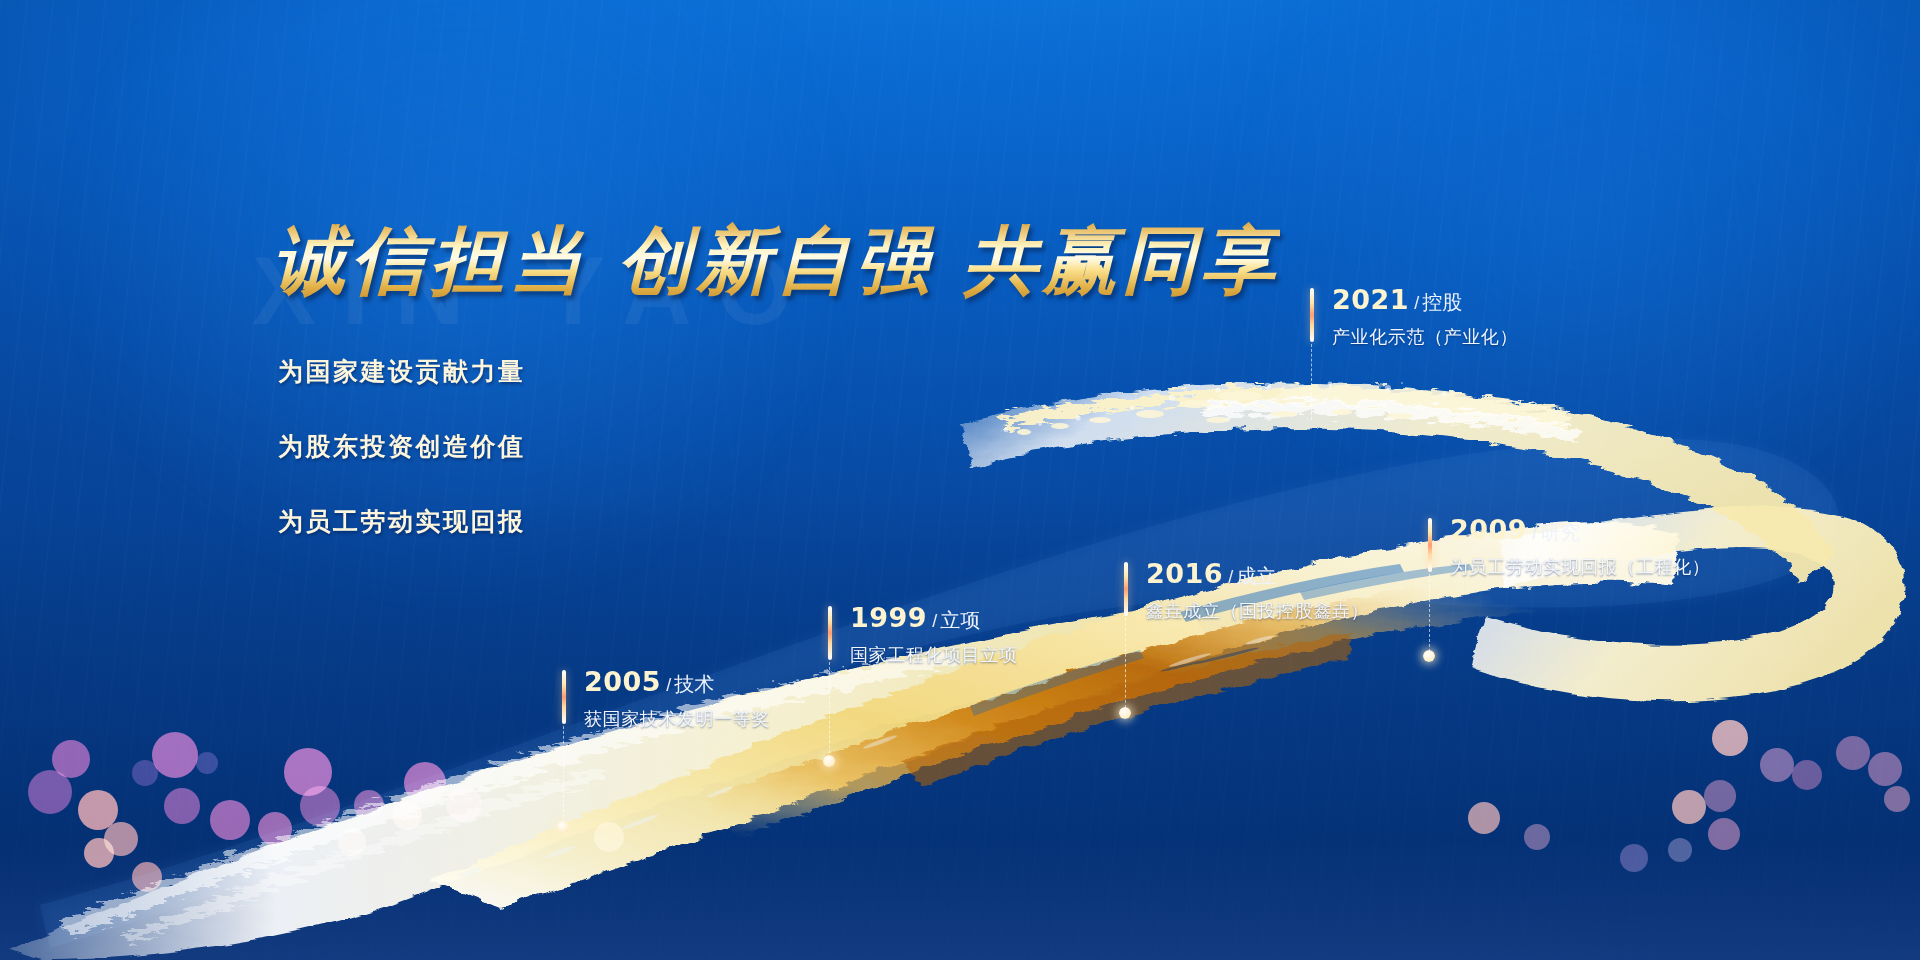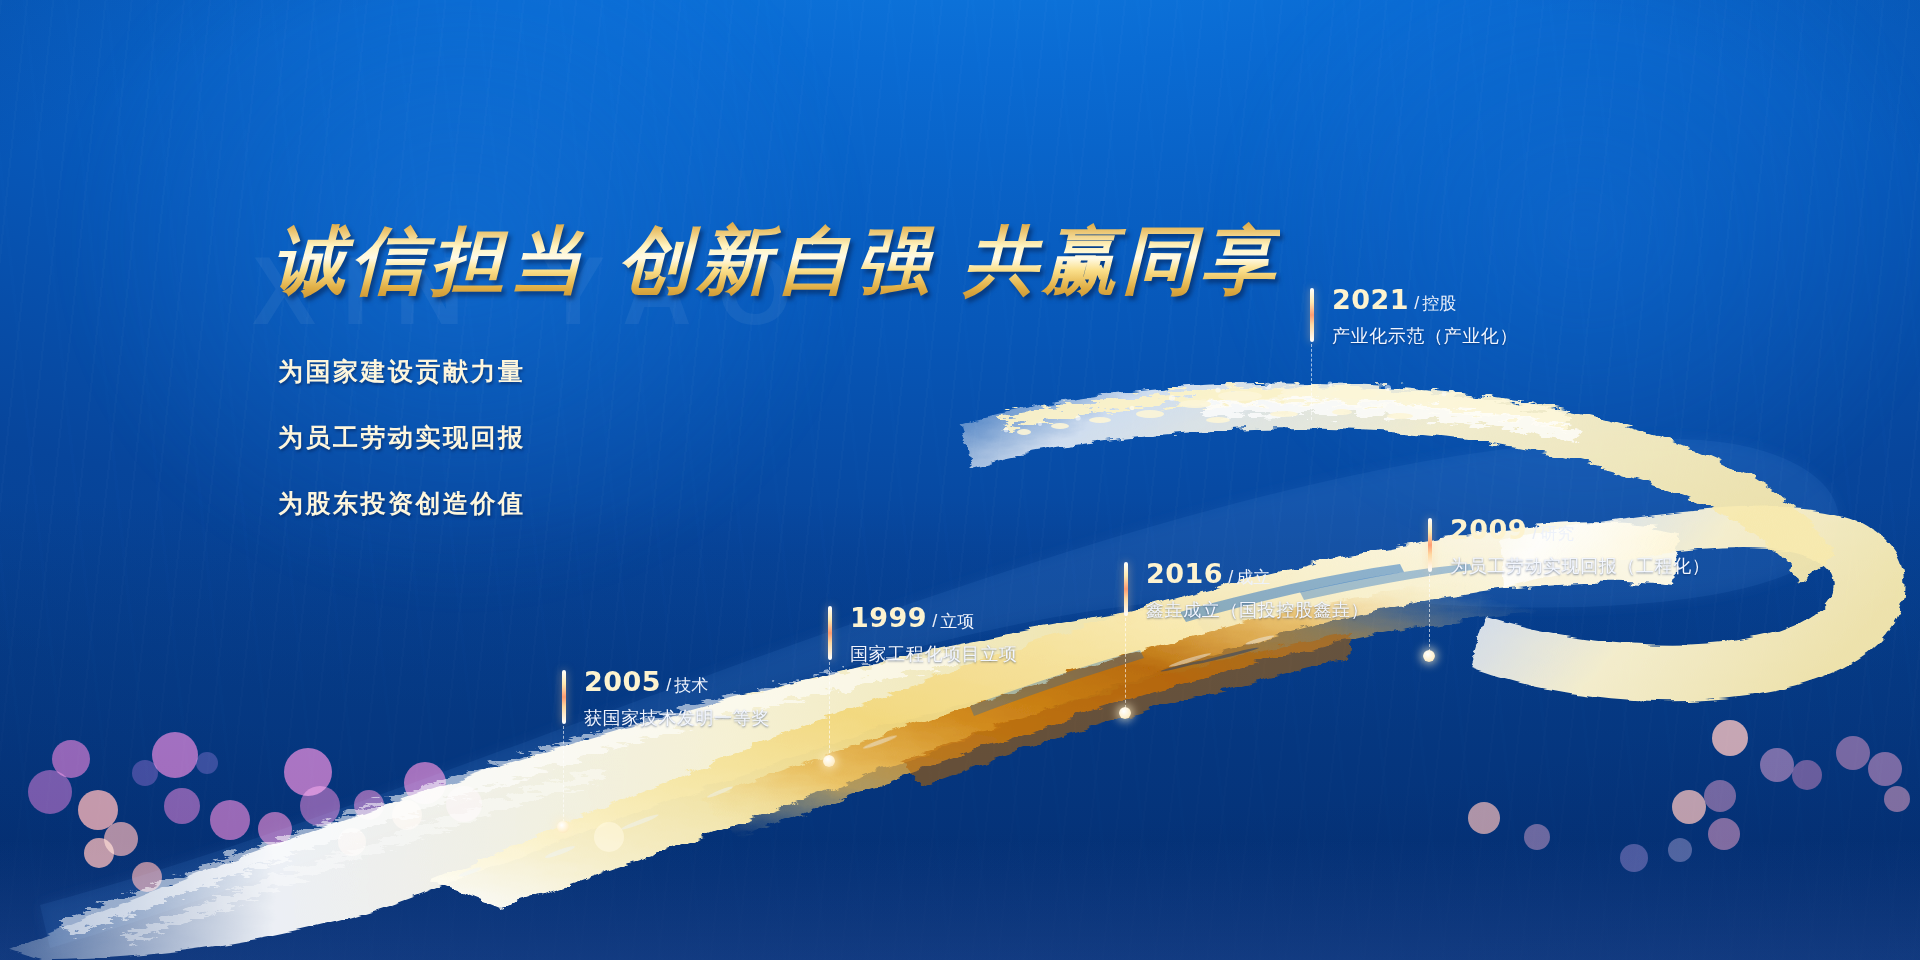--- a/index.html
+++ b/index.html
@@ -76,21 +76,21 @@
         #fbe08c 58%, #e0ae45 76%, #c08b2e 92%, #a97521 100%);
     -webkit-background-clip:text; background-clip:text;
     color:transparent; -webkit-text-fill-color:transparent;
     filter:drop-shadow(3px 4px 2px rgba(3,32,82,.55));
     margin-top:16px;
   }
   .headline .gap{ display:inline-block; width:30px; }
 
   .slogans{
     position:absolute; left:278px; top:355px;
-    display:flex; flex-direction:column; gap:33px;
+    display:flex; flex-direction:column; gap:42px;
   }
   .slogan{
     font-size:25px; font-weight:700; letter-spacing:2.5px;
     color:#fdf6dd;
     text-shadow:1px 2px 3px rgba(3,30,80,.55);
     white-space:nowrap;
   }
 
   
   .brush-wrap{ position:absolute; inset:0; }
@@ -109,21 +109,21 @@
     position:absolute; left:0; top:0; width:4px; height:54px; border-radius:2px;
     background:linear-gradient(to bottom,#ffffff 0%,#ffe9b0 26%,#ff9d72 50%,#ffd9a2 68%,#ffffff 100%);
     box-shadow:0 0 8px rgba(255,205,150,.55);
   }
   .marker .txt{ position:absolute; left:22px; top:-4px; white-space:nowrap; }
   .marker .yr{
     font-size:27px; font-weight:700; color:#fdf3cf; letter-spacing:.5px;
     font-family:"DejaVu Sans","Liberation Sans",sans-serif;
   }
   .marker .sep{ font-size:18px; color:#e9edf6; font-weight:400; margin:0 3px 0 5px; }
-  .marker .tag{ font-size:17px; color:#eef2fa; font-weight:400; }
+  .marker .tag{ font-size:20px; color:#eef2fa; font-weight:400; }
   .marker .desc{
     margin-top:9px; font-size:18px; color:#f2f6ff; letter-spacing:.6px;
     text-shadow:0 1px 2px rgba(3,30,80,.5);
   }
   .leader{
     position:absolute; width:0; border-left:1px dashed rgba(255,255,255,.62);
   }
   .node{
     position:absolute; width:12px; height:12px; border-radius:50%;
     background:radial-gradient(circle at 40% 35%,#ffffff,#fff0cd 60%,#f6dfae 100%);
@@ -369,22 +369,22 @@
     <span class="dot" style="left:1524px;top:824px; width:26px; height:26px; background:#d2899a; opacity:.5;"></span>
     <span class="dot" style="left:1620px;top:844px; width:28px; height:28px; background:#b47fc0; opacity:.4;"></span>
   </div>
 
   <div class="headline">
     <span>诚信担当</span><span class="gap"></span><span>创新自强</span><span class="gap"></span><span>共赢同享</span>
   </div>
 
   <div class="slogans">
     <div class="slogan">为国家建设贡献力量</div>
+    <div class="slogan">为股东投资创造价值</div>
     <div class="slogan">为员工劳动实现回报</div>
-    <div class="slogan">为股东投资创造价值</div>
   </div>
 
   <div class="marker" style="left:562px; top:670px;">
     <span class="bar"></span>
     <div class="txt">
       <div>
         <span class="yr">2005</span><span class="sep">/</span><span class="tag">技术</span>
       </div>
       <div class="desc">获国家技术发明一等奖</div>
     </div>

